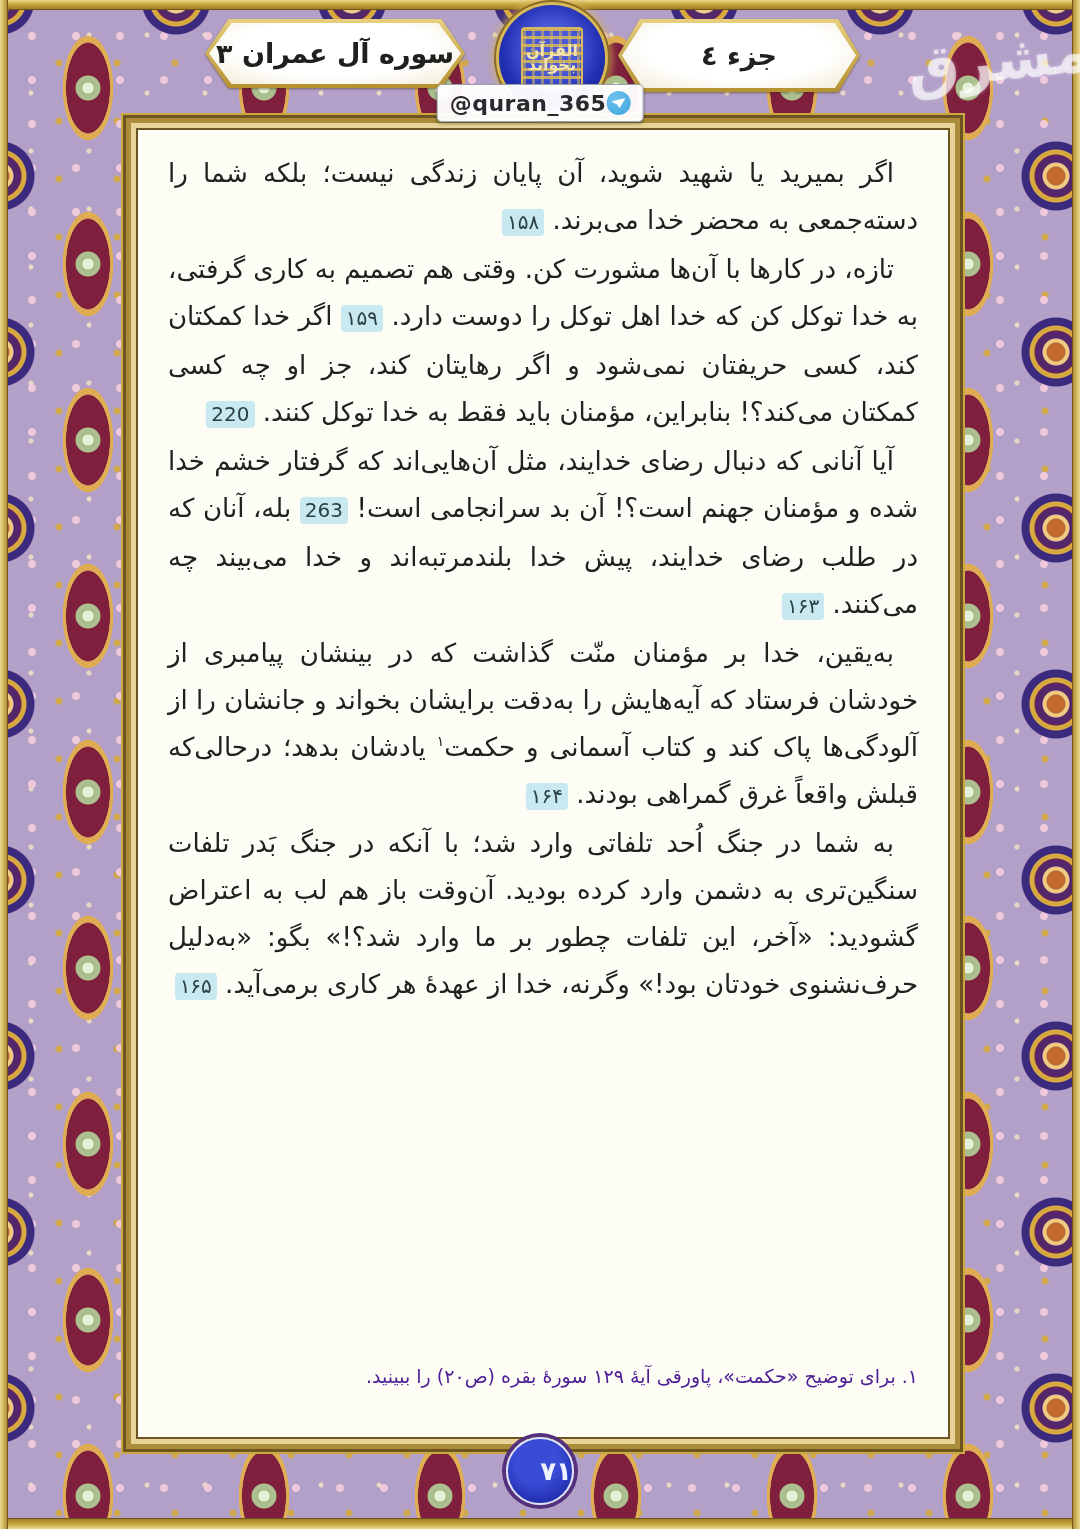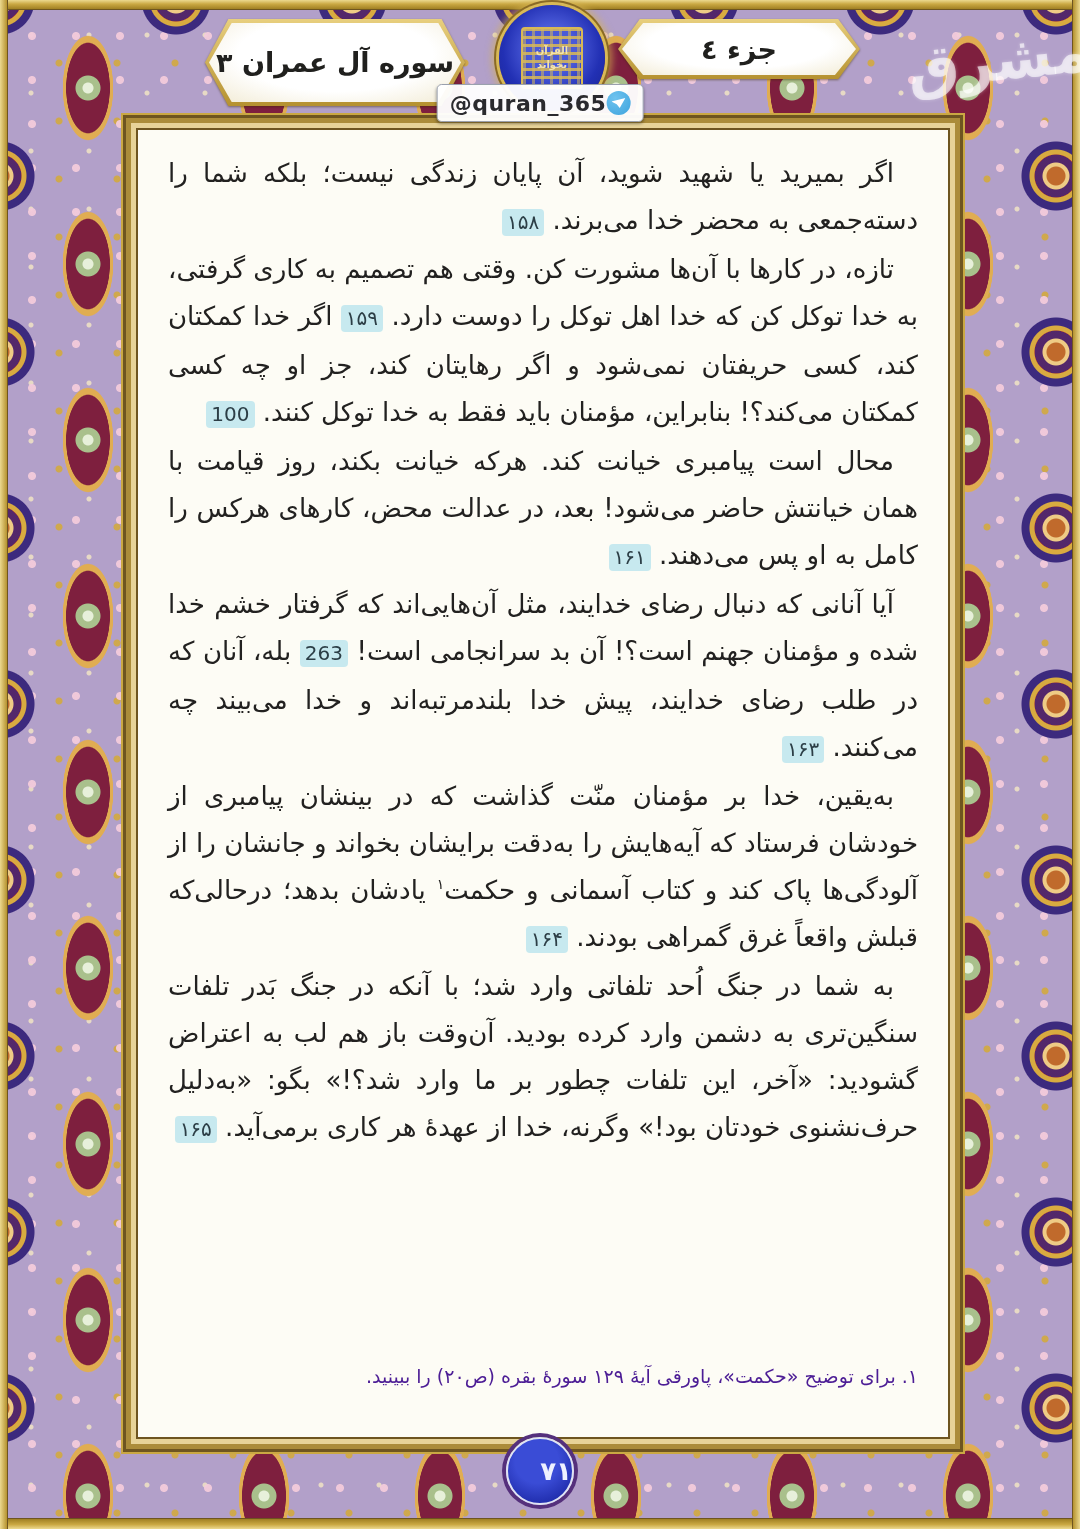--- a/index.html
+++ b/index.html
@@ -80,39 +80,39 @@
     clip-path:polygon(9% 0,91% 0,100% 50%,91% 100%,9% 100%,0 50%);
     display:flex;align-items:center;justify-content:center;
   }
   .cartouche .inner{
     width:calc(100% - 8px);height:calc(100% - 8px);
     background:radial-gradient(ellipse at 50% 40%, #ffffff 0 55%, #f1ead2 100%);
     clip-path:polygon(9% 0,91% 0,100% 50%,91% 100%,9% 100%,0 50%);
     display:flex;align-items:center;justify-content:center;
     font-size:27px;font-weight:bold;color:#20201e;
   }
-  .cartouche.surah{left:205px;top:19px;width:260px;height:87px;}
-  .cartouche.juz{left:618px;top:19px;width:242px;height:60px;}
+  .cartouche.surah{left:205px;top:19px;width:260px;height:69px;}
+  .cartouche.juz{left:618px;top:19px;width:242px;height:73px;}
 
   
   .medallion{
     position:absolute;left:499px;top:5px;width:106px;height:106px;z-index:6;
     border-radius:50%;
     background:
       radial-gradient(circle at 50% 42%, #4a5ad8 0 30%, #2230b4 60%, #171f86 100%);
     box-shadow:0 0 0 3px #d8b957, 0 0 0 5px #8a6a25, 0 0 6px 8px rgba(214,178,80,.55);
     display:flex;align-items:center;justify-content:center;
   }
   .medallion .kufic{
     width:58px;height:58px;border:2px solid #d8b957;border-radius:4px;
     background:
       repeating-linear-gradient(0deg, rgba(216,185,87,.85) 0 3px, rgba(0,0,0,0) 3px 8px),
       repeating-linear-gradient(90deg, rgba(216,185,87,.55) 0 3px, rgba(0,0,0,0) 3px 9px);
     display:flex;align-items:center;justify-content:center;
-    color:#f3e3ac;font-size:10px;font-weight:bold;text-align:center;line-height:14px;
+    color:#f3e3ac;font-size:16px;font-weight:bold;text-align:center;line-height:14px;
   }
 
   
   .badge{
     position:absolute;left:50%;top:84px;transform:translateX(-50%);z-index:8;
     background:rgba(255,255,255,.96);border:1px solid #9aa0ad;border-radius:5px;
     height:36px;padding:0 12px;display:flex;align-items:center;gap:0;
     box-shadow:0 2px 3px rgba(0,0,0,.35);
   }
   .tg-icon{
@@ -176,22 +176,21 @@
 <div class="badge">
   <span class="tg-icon"></span>
   <span class="handle">@quran_365</span>
 </div>
 
 <div class="watermark">مشرق</div>
 
 <div class="page">
   <div class="text-block" id="text-block">
       <p><span>اگر بمیرید یا شهید شوید، آن پایان زندگی نیست؛ بلکه شما را دسته‌جمعی به محضر خدا می‌برند. </span><span class="verse-num">۱۵۸</span></p>
-      <p><span>تازه، در کارها با آن‌ها مشورت کن. وقتی هم تصمیم به کاری گرفتی، به خدا توکل کن که خدا اهل توکل را دوست دارد. </span><span class="verse-num">۱۵۹</span><span> اگر خدا کمکتان کند، کسی حریفتان نمی‌شود و اگر رهایتان کند، جز او چه کسی کمکتان می‌کند؟! بنابراین، مؤمنان باید فقط به خدا توکل کنند. </span><span class="verse-num">100</span></p>
-      <p><span>محال است پیامبری خیانت کند. هرکه خیانت بکند، روز قیامت با همان خیانتش حاضر می‌شود! بعد، در عدالت محض، کارهای هرکس را کامل به او پس می‌دهند. </span><span class="verse-num">۱۶۱</span></p>
+      <p><span>تازه، در کارها با آن‌ها مشورت کن. وقتی هم تصمیم به کاری گرفتی، به خدا توکل کن که خدا اهل توکل را دوست دارد. </span><span class="verse-num">۱۵۹</span><span> اگر خدا کمکتان کند، کسی حریفتان نمی‌شود و اگر رهایتان کند، جز او چه کسی کمکتان می‌کند؟! بنابراین، مؤمنان باید فقط به خدا توکل کنند. </span><span class="verse-num">220</span></p>
       <p><span>آیا آنانی که دنبال رضای خدایند، مثل آن‌هایی‌اند که گرفتار خشم خدا شده و مؤمنان جهنم است؟! آن بد سرانجامی است! </span><span class="verse-num">263</span><span> بله، آنان که در طلب رضای خدایند، پیش خدا بلندمرتبه‌اند و خدا می‌بیند چه می‌کنند. </span><span class="verse-num">۱۶۳</span></p>
       <p><span>به‌یقین، خدا بر مؤمنان منّت گذاشت که در بینشان پیامبری از خودشان فرستاد که آیه‌هایش را به‌دقت برایشان بخواند و جانشان را از آلودگی‌ها پاک کند و کتاب آسمانی و حکمت</span><span class="fn-ref">۱</span><span> یادشان بدهد؛ درحالی‌که قبلش واقعاً غرق گمراهی بودند. </span><span class="verse-num">۱۶۴</span></p>
       <p><span>به شما در جنگ اُحد تلفاتی وارد شد؛ با آنکه در جنگ بَدر تلفات سنگین‌تری به دشمن وارد کرده بودید. آن‌وقت باز هم لب به اعتراض گشودید: «آخر، این تلفات چطور بر ما وارد شد؟!» بگو: «به‌دلیل حرف‌نشنوی خودتان بود!» وگرنه، خدا از عهدهٔ هر کاری برمی‌آید. </span><span class="verse-num">۱۶۵</span></p>
     </div>
   <div class="footnote">۱. برای توضیح «حکمت»، پاورقی آیهٔ ۱۲۹ سورهٔ بقره (ص۲۰) را ببینید.</div>
 </div>
 
 <div class="page-number">
   <span>٧١</span>
 </div>

